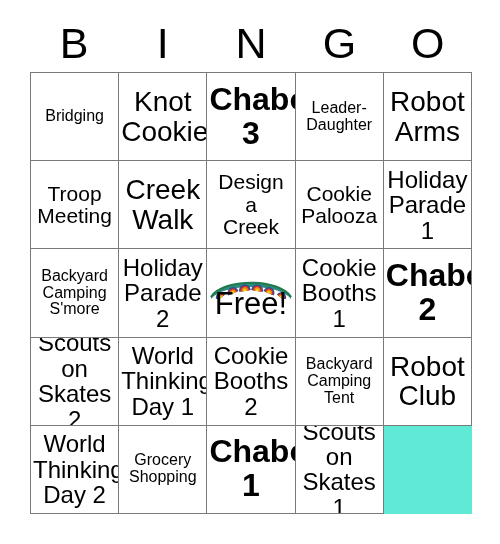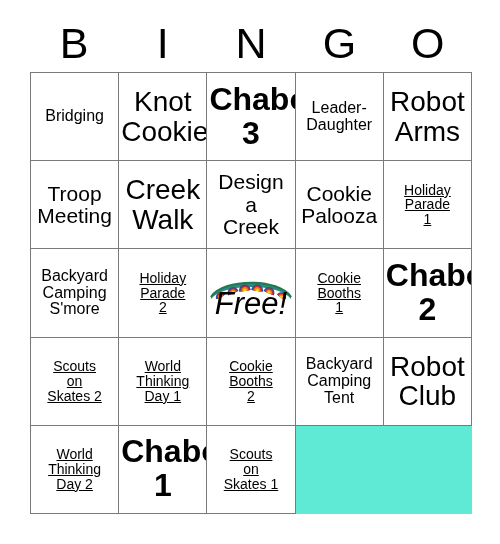--- a/index.html
+++ b/index.html
@@ -78,38 +78,37 @@
     text-align: center;
     color: #000000;
     white-space: pre-line;
     line-height: 1.06;
   }
 
   
   .fs-xxl .cell-text { font-size: 28px; }
   .fs-xl  .cell-text { font-size: 32px; font-weight: bold; }
   .fs-lg  .cell-text { font-size: 21px; }
-  .fs-md  .cell-text { font-size: 14px; text-decoration: underline; }
+  .fs-md  .cell-text { font-size: 24px; }
   .fs-sm  .cell-text { font-size: 16px; }
 
   
   .free-cell {
     flex-direction: column;
     justify-content: center;
     align-items: center;
     padding: 0;
   }
   .free-inner {
     position: relative;
     width: 100%;
     height: 100%;
     display: flex;
     align-items: center;
     justify-content: center;
-    font-style: italic;
   }
   .free-arch {
     position: absolute;
     left: 50%;
     transform: translateX(-50%);
     top: 24px;
     width: 84px;
     height: 26px;
     pointer-events: none;
   }
@@ -266,20 +265,24 @@
       </div>
       <div class="cell fs-xxl">
         <span class="cell-text">Robot
 Club</span>
       </div>
       <div class="cell fs-md">
         <span class="cell-text">World
 Thinking
 Day 2</span>
       </div>
+      <div class="cell fs-sm">
+        <span class="cell-text">Grocery
+Shopping</span>
+      </div>
       <div class="cell fs-xl">
         <span class="cell-text">Chabot
 1</span>
       </div>
       <div class="cell fs-md">
         <span class="cell-text">Scouts
 on
 Skates 1</span>
       </div>
     </div>

